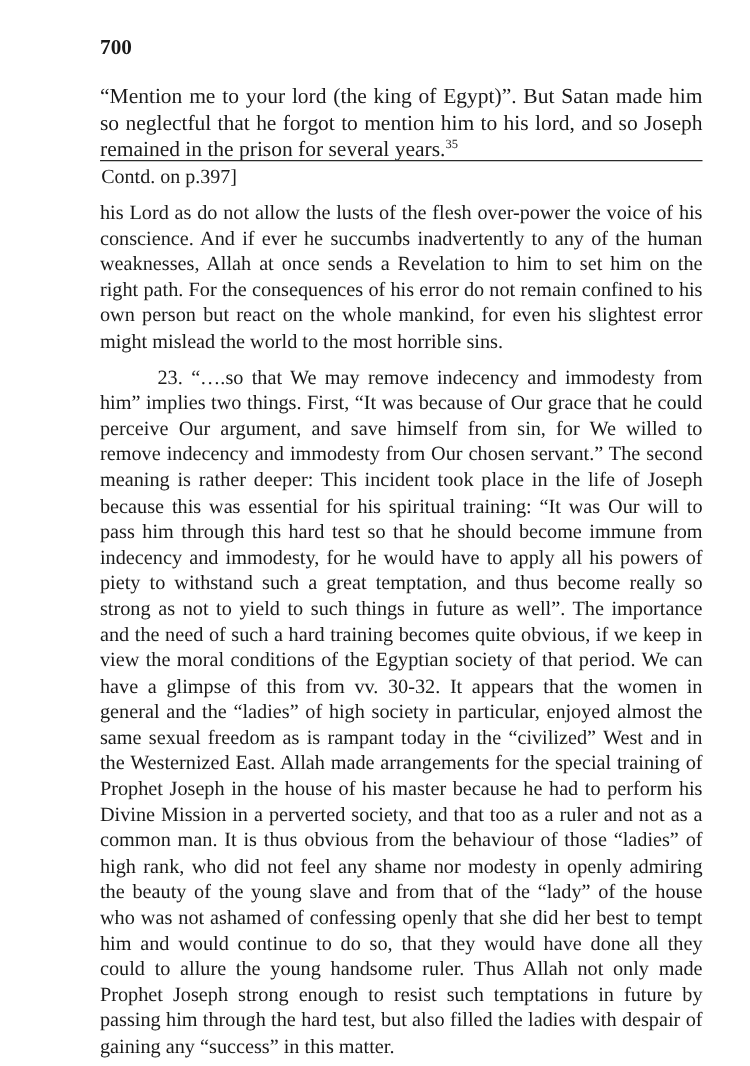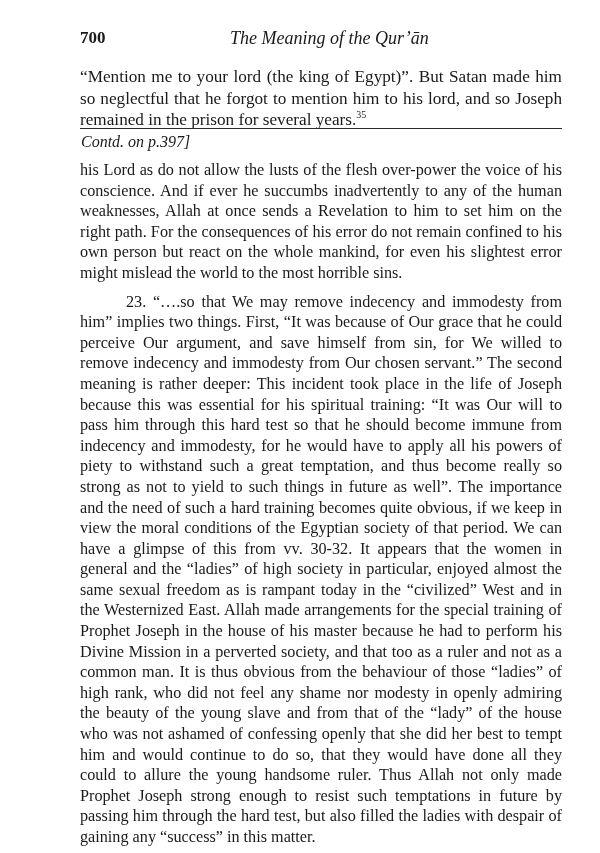--- a/index.html
+++ b/index.html
@@ -67,21 +67,20 @@
       top: 128px;
       left: 0;
       width: 482px;
       height: 0;
       border-top: 1.5px solid #2a2a2a;
     }
     .contd {
       position: absolute;
       top: 133px;
       left: 1px;
-      font-style: italic;
       font-size: 16px;
     }
     .body-block {
       position: absolute;
       top: 160px;
       left: 0;
       width: 482px;
     }
     .body-block p {
       margin: 0 0 8px 0;
@@ -90,21 +89,20 @@
       text-indent: 46px;
     }
   </style>
 </head>
 <body>
 
 <div class="page">
 
   <div class="running-head">
     <span class="page-number">700</span>
-    <span class="header-title">The Meaning of the Qur’ān</span>
   </div>
 
   <p class="text intro"><span>“Mention me to your lord (the king of Egypt)”. But Satan made him so neglectful that he forgot to mention him to his lord, and so Joseph remained in the prison for several years.</span><sup>35</sup></p>
 
   <div class="rule"></div>
 
   <div class="contd">Contd. on p.397]</div>
 
   <div class="body-block">
     <p class="text">his Lord as do not allow the lusts of the flesh over-power the voice of his conscience. And if ever he succumbs inadvertently to any of the human weaknesses, Allah at once sends a Revelation to him to set him on the right path. For the consequences of his error do not remain confined to his own person but react on the whole mankind, for even his slightest error might mislead the world to the most horrible sins.</p>

